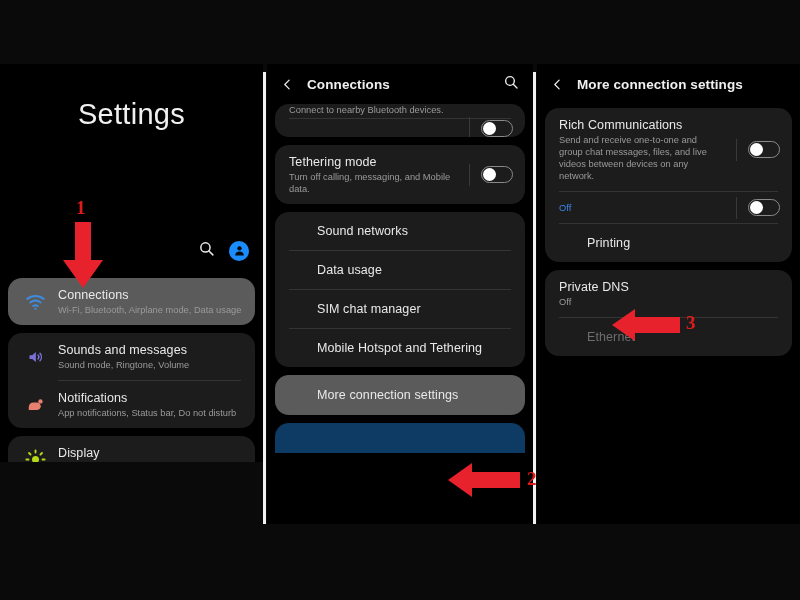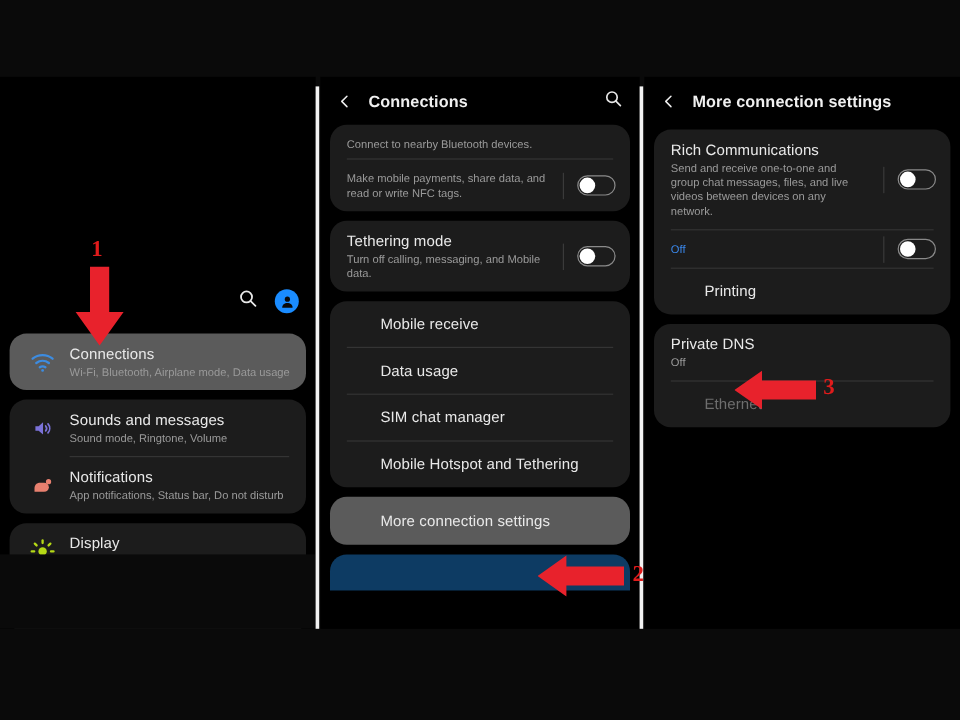--- a/index.html
+++ b/index.html
@@ -161,20 +161,21 @@
     font-size: 19px;
   }
 </style>
 </head>
 <body>
 
 <div id="stage">
 
   <div class="panel" id="panel-left">
 
+    <div class="settings-title">Settings</div>
 
     <div class="top-actions">
       <span>
         <svg width="17" height="17" viewBox="0 0 24 24" fill="none" stroke="#e8e8e8" stroke-width="2.1">
           <circle cx="10.5" cy="10.5" r="6.5"></circle>
             <line x1="15.4" y1="15.4" x2="21" y2="21" stroke-linecap="round"></line>
         </svg>
       </span>
       <span class="avatar">
         <svg width="13" height="13" viewBox="0 0 24 24" fill="#0a0a0a">
@@ -275,26 +276,25 @@
       <span class="htxt">Connections</span>
       <span>
         <svg width="16" height="16" viewBox="0 0 24 24" fill="none" stroke="#e8e8e8" stroke-width="2.1">
           <circle cx="10.5" cy="10.5" r="6.5"></circle>
             <line x1="15.4" y1="15.4" x2="21" y2="21" stroke-linecap="round"></line>
         </svg>
       </span>
     </div>
 
     <div class="card" style="margin-bottom:8px">
-      <div style="padding:14px 14px;height:14px;overflow:hidden">
+      <div style="padding:4px 14px;height:14px;overflow:hidden">
         <div class="sub" style="margin-top:-4px">Connect to nearby Bluetooth devices.</div>
       </div>
       <div class="sep"></div>
       <div class="row row-tg">
-        <div class="sub">Make mobile payments, share data, and read or write NFC tags.</div>
         <span class="toggle-wrap">
           <span class="tdivider"></span>
           <span class="toggle">
               <span class="knob"></span>
             </span>
         </span>
       </div>
     </div>
 
     <div class="card">
@@ -305,21 +305,21 @@
           <span class="tdivider"></span>
           <span class="toggle">
               <span class="knob"></span>
             </span>
         </span>
       </div>
     </div>
 
     <div class="card">
       <div class="plain-row">
-        <div class="title">Mobile receive</div>
+        <div class="title">Sound networks</div>
       </div>
       <div class="sep"></div>
       <div class="plain-row">
         <div class="title">Data usage</div>
       </div>
       <div class="sep"></div>
       <div class="plain-row">
         <div class="title">SIM chat manager</div>
       </div>
       <div class="sep"></div>

